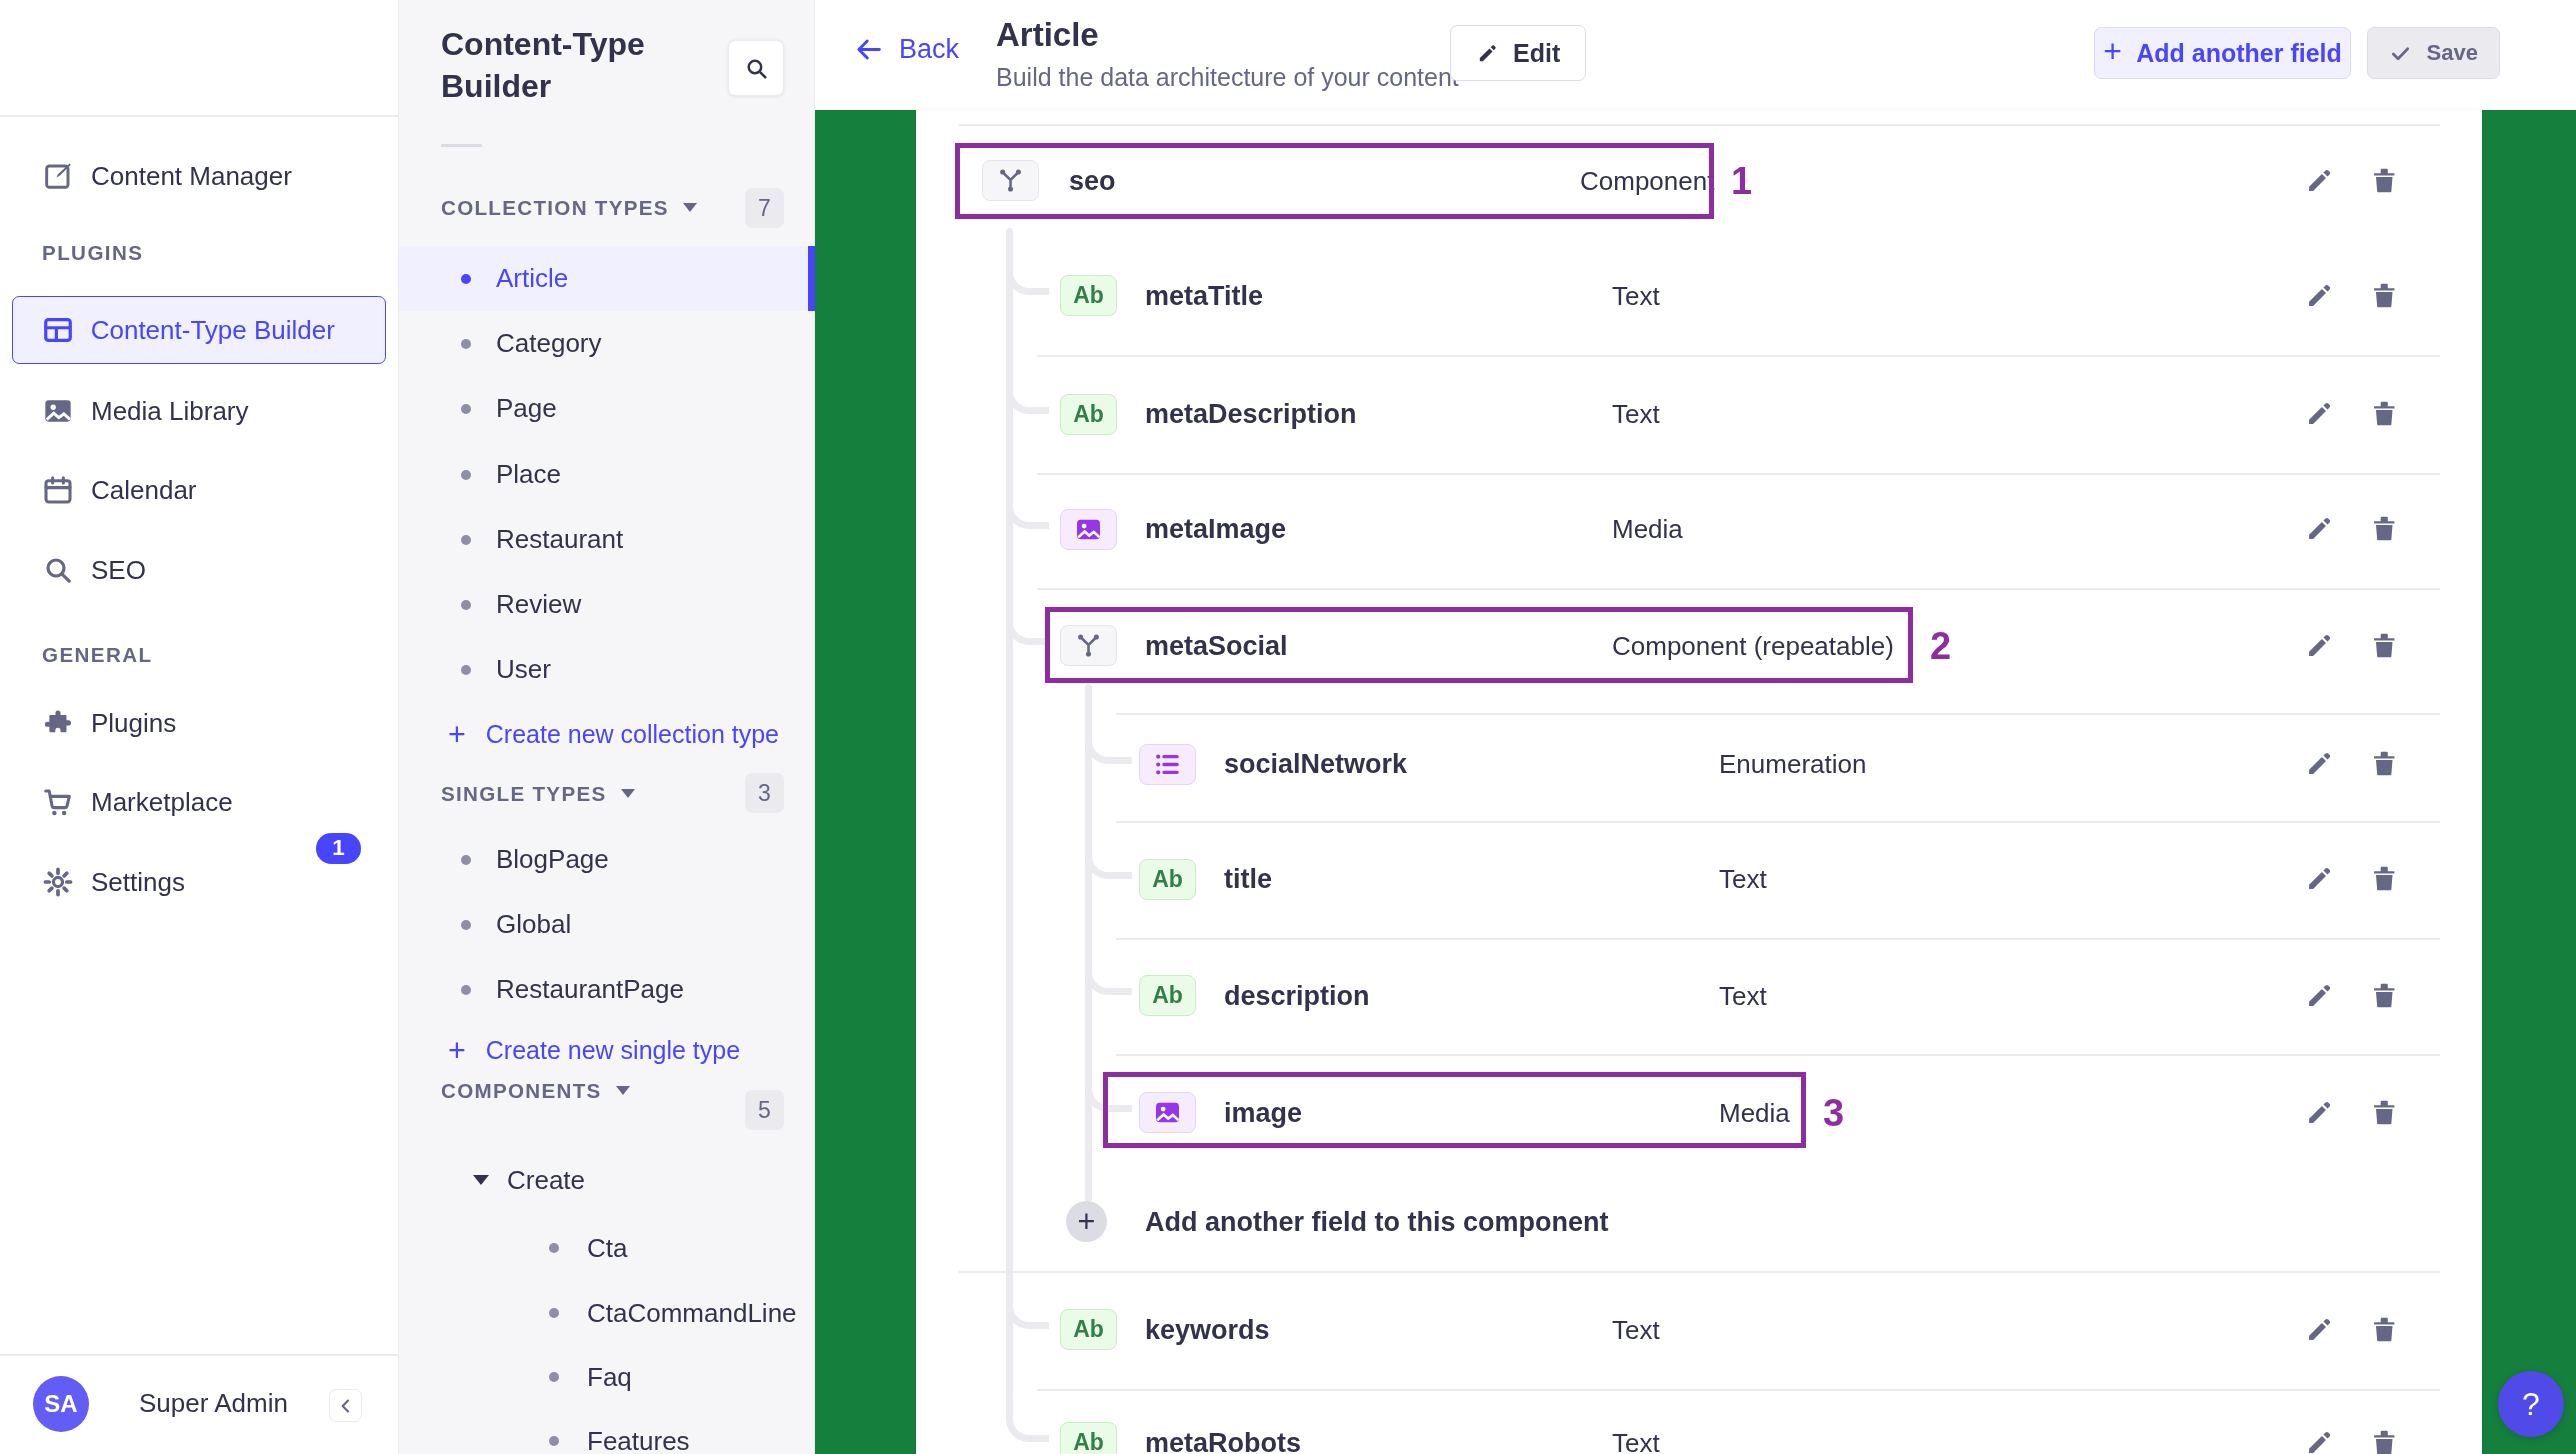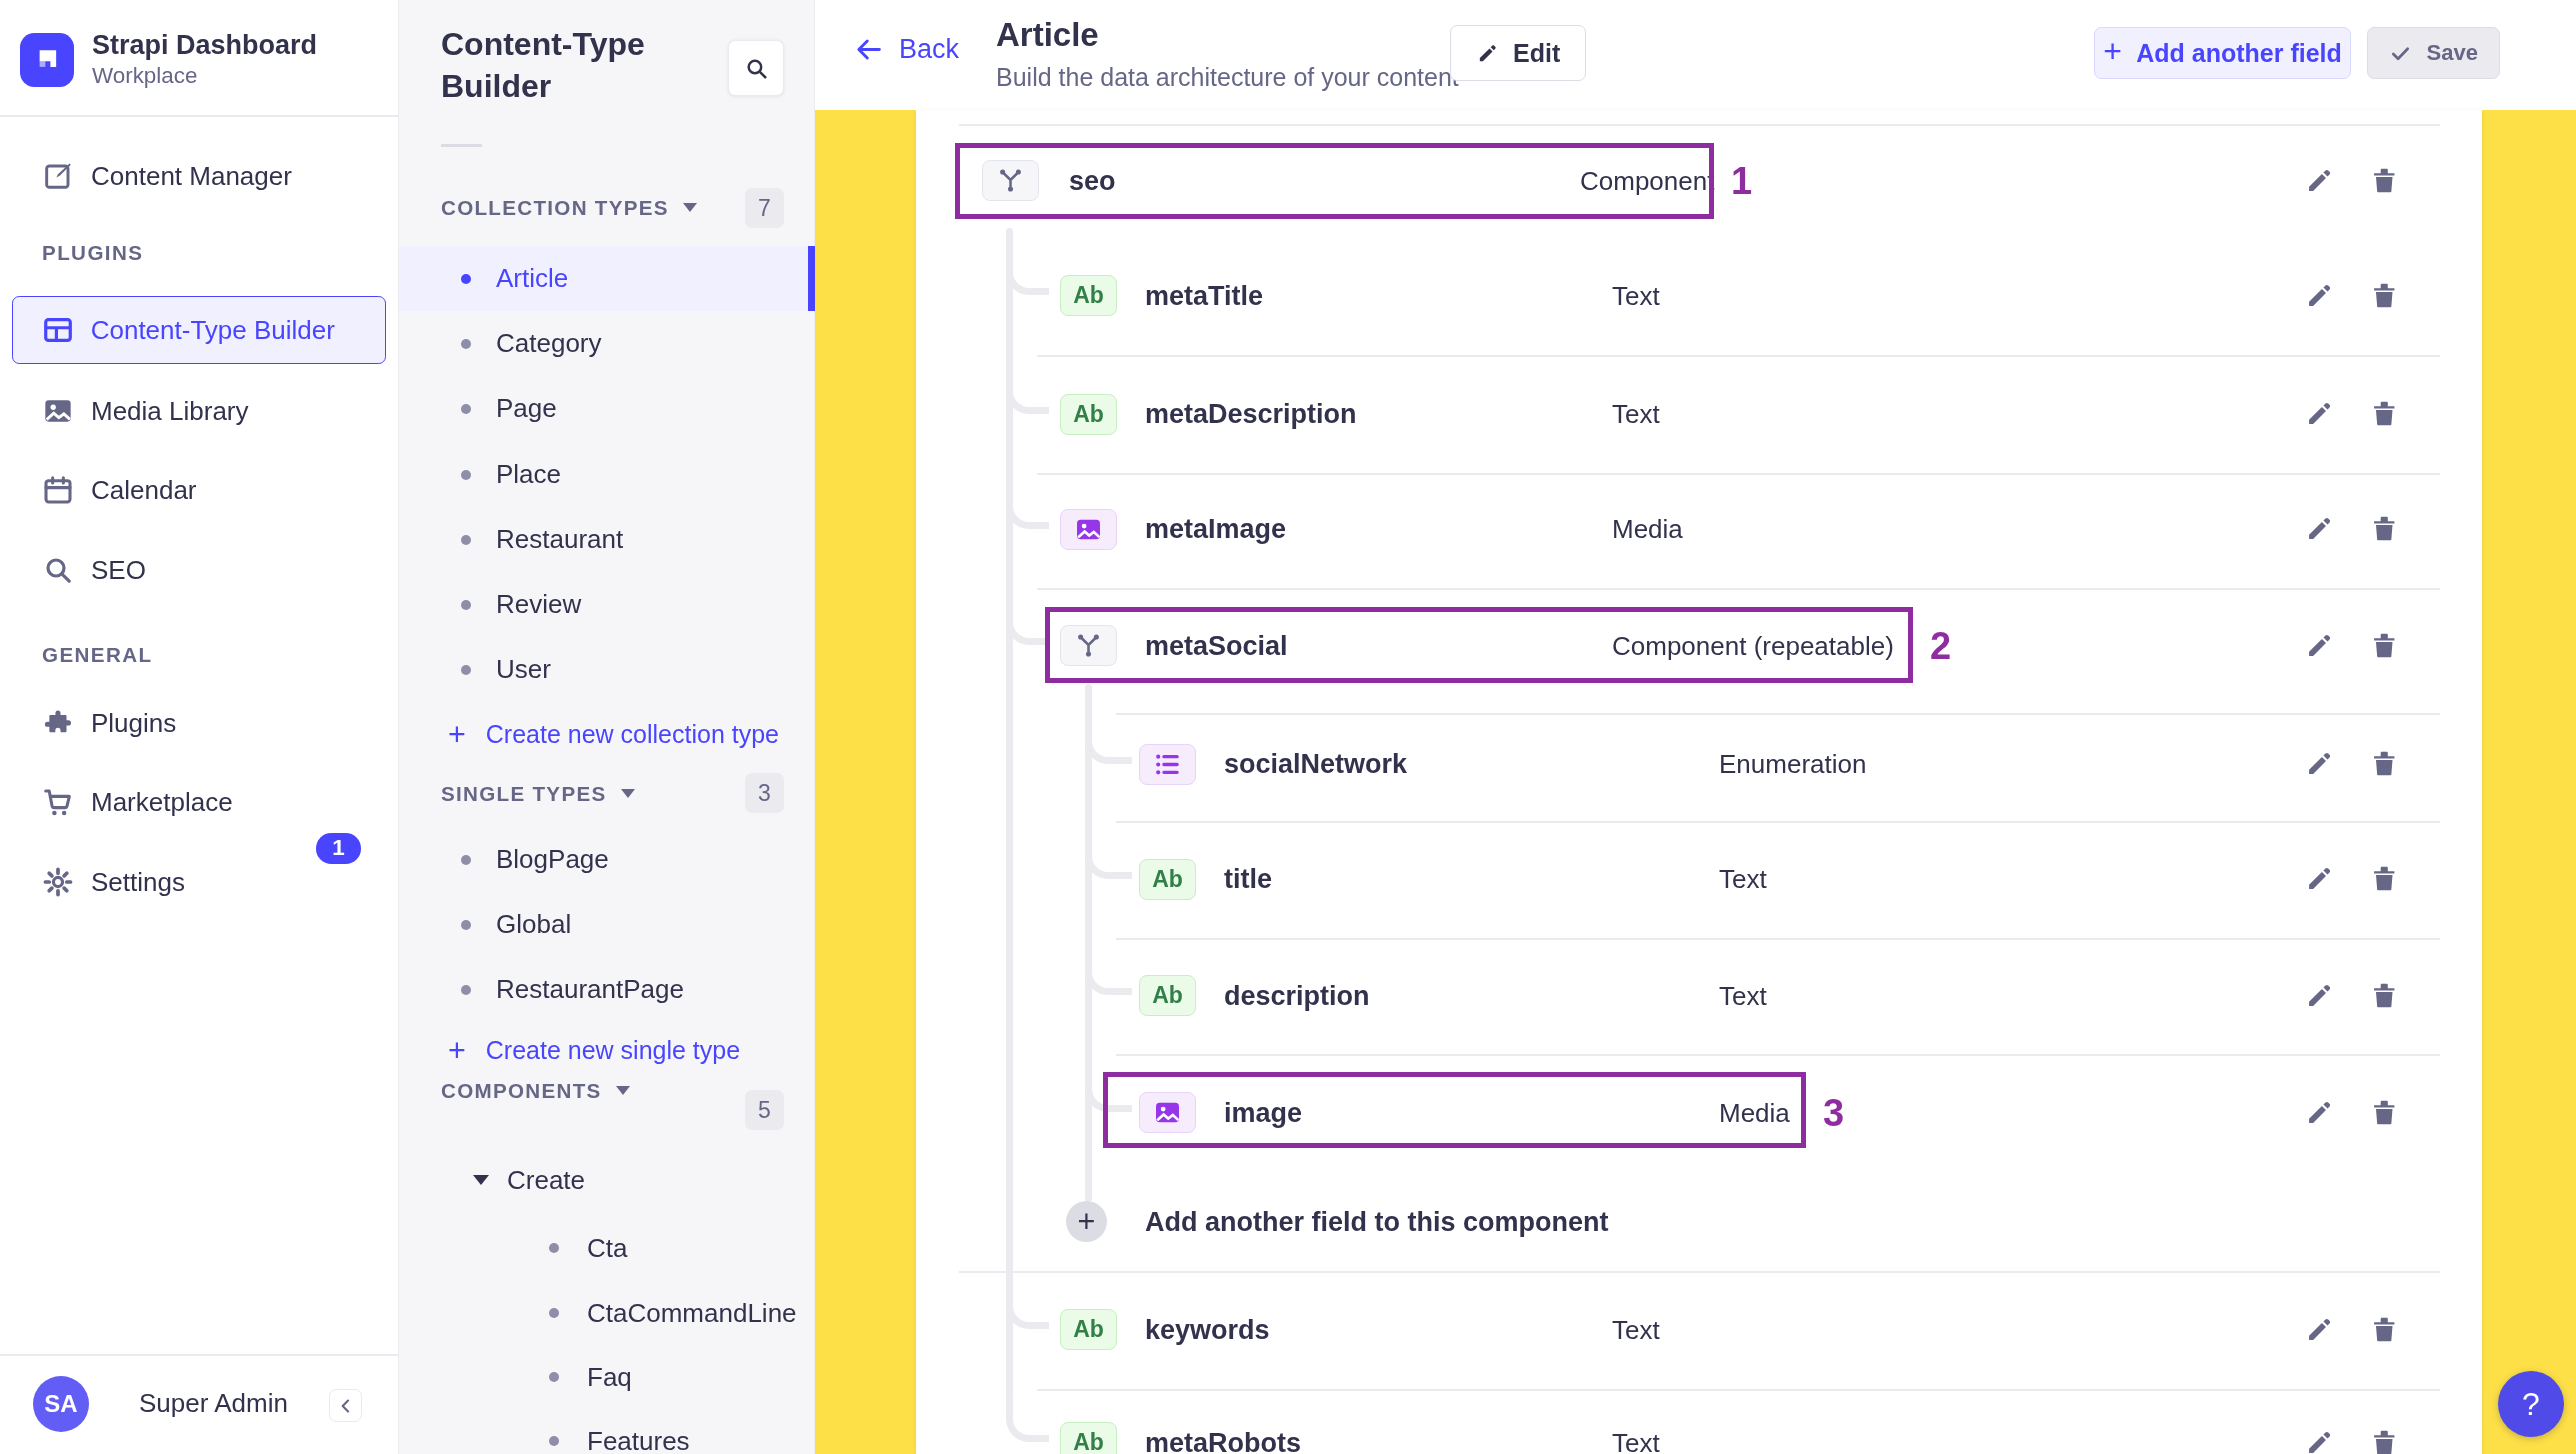--- a/index.html
+++ b/index.html
@@ -66,21 +66,21 @@
   .comp-parent { position:absolute; left:74px; height:54px; display:flex; gap:18px;
     align-items:center; font-size:26px; font-weight:500; color:#32324D; cursor:pointer; }
   .comp-parent .tri { width:0;height:0;border-left:8px solid transparent;border-right:8px solid transparent;
     border-top:10px solid #32324D; }
   .comp-child { position:absolute; left:0; width:416px; height:63px; cursor:pointer; }
   .comp-child .dot { position:absolute; left:150px; top:27px; width:10px; height:10px; border-radius:50%; background:#8E8EA9; }
   .comp-child .lbl { position:absolute; left:188px; top:50%; transform:translateY(-50%);
     font-size:26px; font-weight:500; color:#32324D; }
 
   
-  #main { position:absolute; left:815px; top:0; width:1761px; height:1454px; background:#fde047; }
+  #main { position:absolute; left:815px; top:0; width:1761px; height:1454px; background:#15803d; }
   #main-header { position:absolute; left:0; top:0; width:1761px; height:110px; background:#fff; }
   .back-link { position:absolute; left:39px; top:34px; display:flex; gap:16px; align-items:center;
     color:#4945FF; font-size:27px; cursor:pointer; }
   .page-title { position:absolute; left:181px; top:16px; font-size:33px; font-weight:700; color:#32324D; }
   .page-sub { position:absolute; left:181px; top:63px; font-size:25px; color:#666687; }
   .btn { position:absolute; display:flex; align-items:center; justify-content:center; gap:14.4px;
     border-radius:7.2px; font-weight:700; cursor:pointer; }
   .btn-edit { left:635px; top:25px; width:136px; height:56px; background:#fff;
     border:1.8px solid #DCDCE4; color:#32324D; font-size:25px; }
   .btn-add { left:1279px; top:27px; width:257px; height:52px; background:#F0F0FF;
@@ -113,32 +113,20 @@
 
   #help-btn { position:absolute; left:2498px; top:1371px; width:66px; height:66px; border-radius:50%;
     background:#4F4AE8; color:#fff; font-size:32px; font-weight:500; border:none;
     display:flex; align-items:center; justify-content:center; cursor:pointer;
     box-shadow:0 1.8px 7.2px rgba(33,33,52,.25); }
 </style>
 </head>
 <body>
 
 <aside id="left-sidebar">
-  <div class="brand">
-    <div class="brand-logo">
-      <svg width="30.5" height="30.5" viewBox="0 0 24 24">
-        <path fill="#fff" d="M6 5h13v13h-4.5v-4.5H6z"></path>
-        <path fill="#fff" opacity=".55" d="M6 13.5h4.5V18H6z"></path>
-      </svg>
-    </div>
-    <div>
-      <div class="brand-name">Strapi Dashboard</div>
-      <div class="brand-sub">Workplace</div>
-    </div>
-  </div>
   <div class="hdivider" style="top:115px"></div>
   <div id="left-nav-items">
       <div class="nav-item" style="top:142px">
      <span class="ico">
           <svg width="32" height="32" viewBox="0 0 24 24">
             <rect x="3.5" y="4.5" width="16" height="16" rx="2" fill="none" stroke="currentColor" stroke-width="2.2"></rect>
             <path fill="currentColor" d="M20.6 2.6l1 1-8.3 8.3-2.6 1.3 1.3-2.6z"></path>
           </svg>
         </span>
      <span class="lbl">Content Manager</span>

